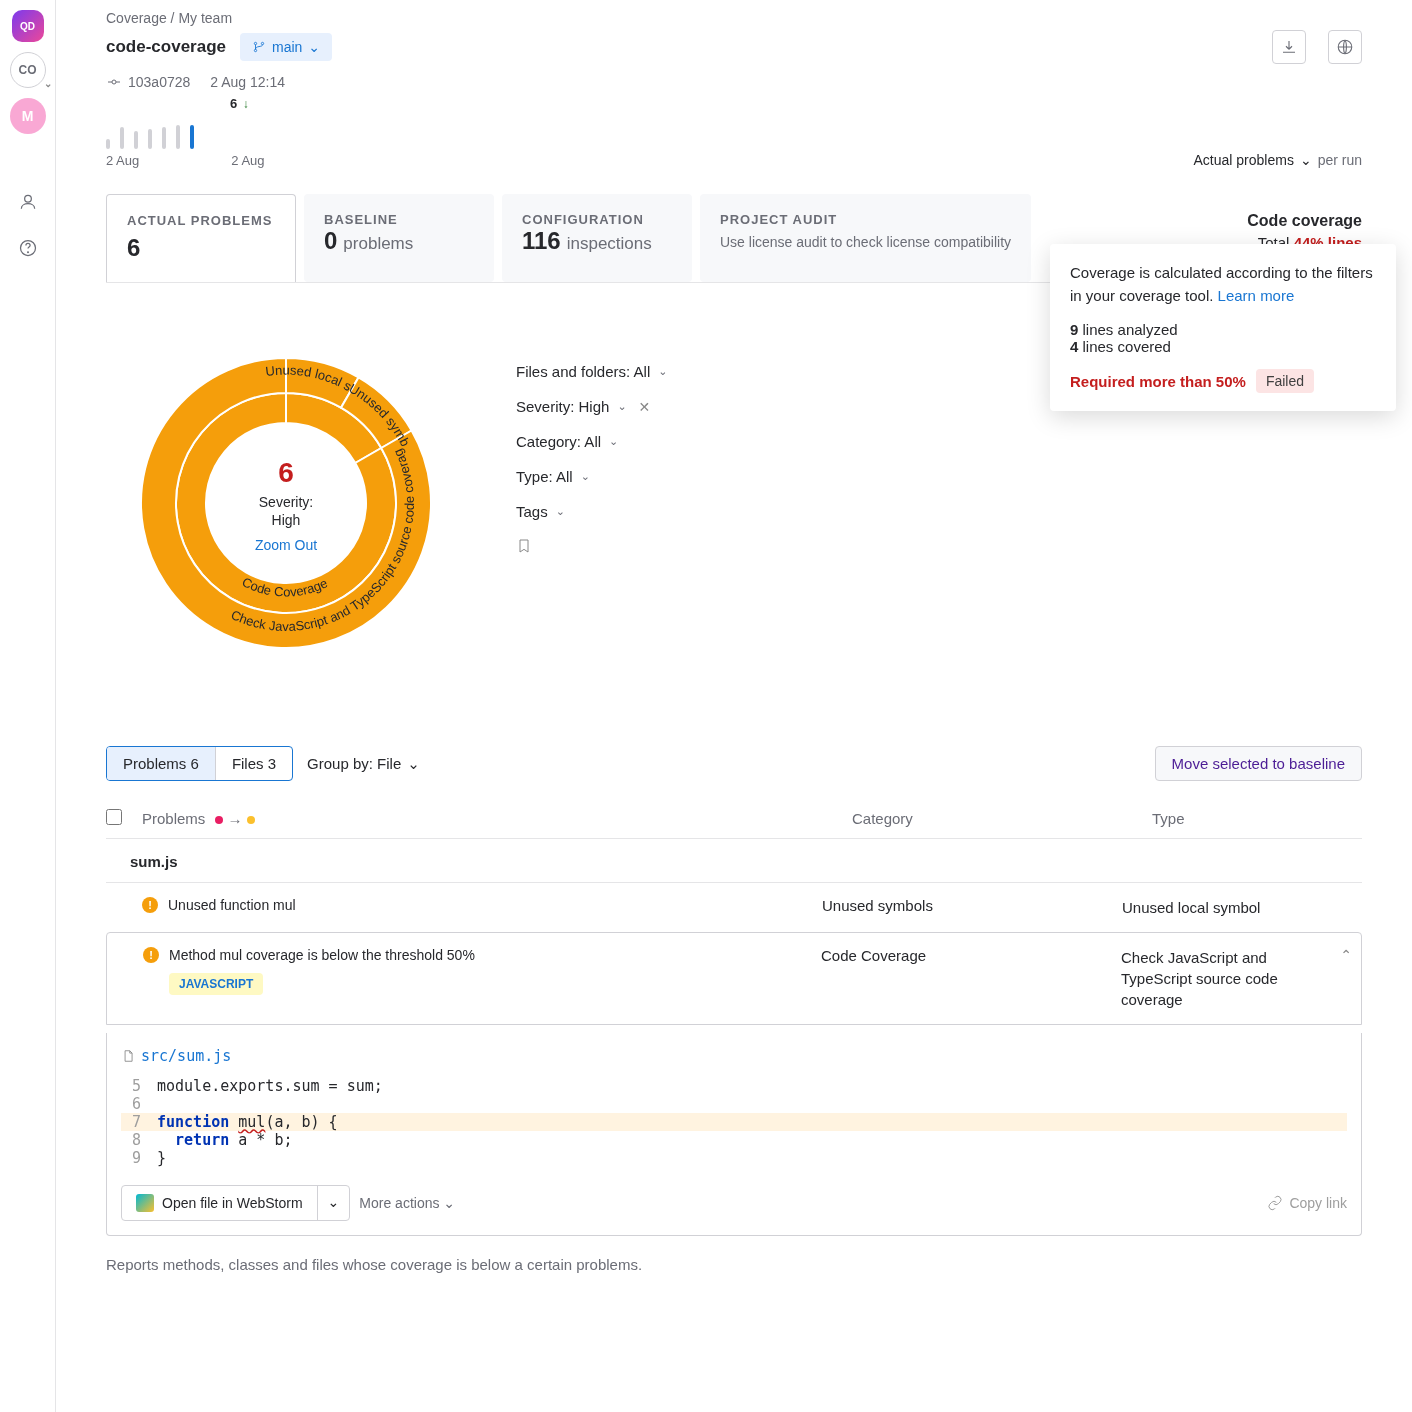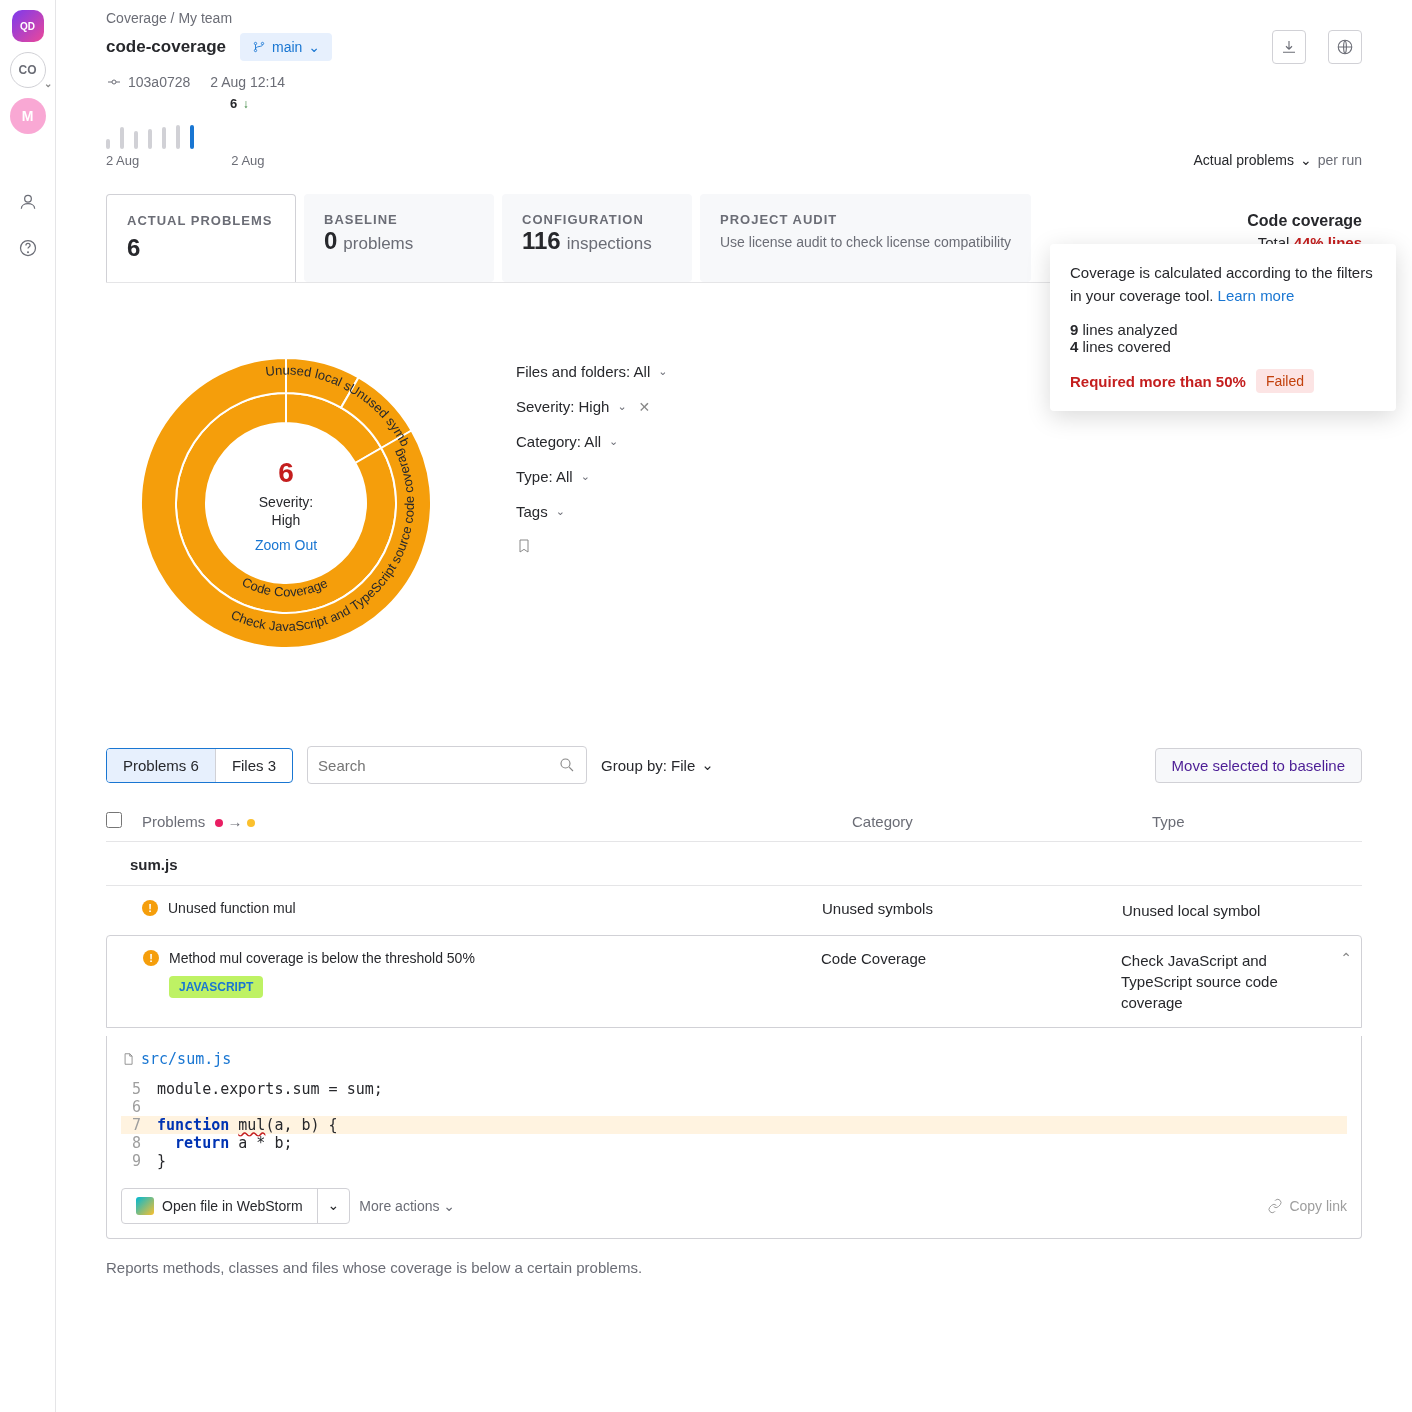--- a/index.html
+++ b/index.html
@@ -46,21 +46,21 @@
 .cov-title { font-size: 16px; font-weight: 700; }
 .cov-line { margin-top: 4px; font-size: 15px; }
 .cov-pct { color: #c41e1e; font-weight: 700; text-decoration: underline; text-decoration-style: dotted; }
 .coverage-popup { position: absolute; top: 50px; right: -34px; width: 346px; background: #fff; border-radius: 4px; box-shadow: 0 6px 24px rgba(0,0,0,0.15); padding: 18px 20px; text-align: left; z-index: 10; }
 .coverage-popup p { font-size: 15px; line-height: 1.5; }
 .coverage-popup a { color: #1976d2; text-decoration: none; }
 .cov-meta { margin-top: 14px; font-size: 15px; }
 .cov-meta strong { font-weight: 700; }
 .cov-req { margin-top: 14px; display: flex; align-items: center; gap: 10px; }
 .cov-req-text { color: #c41e1e; font-weight: 700; font-size: 15px; }
-.failed-badge { background: #fce4e4; color: #c2410c; padding: 4px 10px; border-radius: 4px; font-size: 14px; }
+.failed-badge { background: #fce4e4; color: #404040; padding: 4px 10px; border-radius: 4px; font-size: 14px; }
 .detail-row { display: flex; gap: 50px; margin-top: 40px; }
 .donut-wrap { width: 360px; flex-shrink: 0; position: relative; }
 .donut-center { position: absolute; top: 50%; left: 50%; transform: translate(-50%, -50%); text-align: center; }
 .donut-num { font-size: 28px; font-weight: 700; color: #c41e1e; }
 .donut-sev { font-size: 14px; color: #27282c; margin-top: 4px; line-height: 1.3; }
 .donut-zoom { font-size: 14px; color: #1976d2; margin-top: 8px; cursor: pointer; }
 .filters-col { display: flex; flex-direction: column; gap: 18px; font-size: 15px; padding-top: 40px; }
 .filter-item { display: flex; align-items: center; gap: 8px; cursor: pointer; }
 .filter-item .chev { font-size: 11px; color: #6b6d76; }
 .filter-clear { color: #888; cursor: pointer; font-size: 14px; margin-left: 4px; }
@@ -82,21 +82,21 @@
 .th-problem { flex: 1; display: flex; align-items: center; gap: 10px; }
 .dot { display: inline-block; width: 8px; height: 8px; border-radius: 50%; }
 .th-cat { width: 300px; }
 .th-type { width: 210px; }
 .file-group { font-weight: 700; padding: 14px 0 12px 24px; font-size: 15px; }
 .prob-row { display: flex; align-items: flex-start; padding: 14px 0; border-top: 1px solid #e5e5e7; }
 .td-check { width: 36px; padding-left: 4px; }
 .warn-dot { width: 16px; height: 16px; border-radius: 50%; background: #f59e0b; color: #fff; font-size: 11px; display: flex; align-items: center; justify-content: center; font-weight: bold; margin-right: 10px; flex-shrink: 0; }
 .td-problem { flex: 1; display: flex; flex-direction: column; gap: 10px; }
 .prob-title-row { display: flex; align-items: center; }
-.lang-chip { background: #bef264; color: #1976d2; font-size: 12px; font-weight: 600; padding: 4px 10px; border-radius: 4px; align-self: flex-start; margin-left: 26px; }
+.lang-chip { background: #fef9c3; color: #1976d2; font-size: 12px; font-weight: 600; padding: 4px 10px; border-radius: 4px; align-self: flex-start; margin-left: 26px; }
 .td-cat { width: 300px; font-size: 15px; padding-right: 30px; }
 .td-type { width: 210px; font-size: 15px; padding-right: 10px; line-height: 1.4; }
 .expand-col { width: 30px; display: flex; justify-content: center; color: #888; cursor: pointer; }
 .code-detail { border: 1px solid #d1d1d6; border-radius: 4px; margin-top: 8px; padding: 14px; }
 .file-link { display: flex; align-items: center; gap: 6px; color: #1976d2; font-family: 'SF Mono', Menlo, monospace; font-size: 15px; }
 .file-link svg { width: 14px; height: 14px; fill: none; stroke: #888; stroke-width: 1.5; }
 .code-block { font-family: 'SF Mono', Menlo, monospace; font-size: 15px; margin-top: 12px; }
 .code-line { display: flex; }
 .line-num { width: 36px; text-align: right; color: #9e9e9e; padding-right: 16px; flex-shrink: 0; }
 .line-content { white-space: pre; }
@@ -317,27 +317,20 @@
             </svg></div>
     </div>
   </div>
 
   <div class="controls-row">
     <div class="tabgroup">
       <div class="tab-btn active">Problems 6</div>
       <div class="tab-div"></div>
       <div class="tab-btn">Files 3</div>
     </div>
-    <div class="search-box">
-      <input placeholder="Search" style="">
-      <svg viewBox="0 0 24 24">
-            <circle cx="10" cy="10" r="6"></circle>
-            <path d="M15 15l5 5"></path>
-          </svg>
-    </div>
     <div class="group-by">
       <span>Group by: File</span>
       <span class="chev">⌄</span>
     </div>
     <div class="move-baseline">Move selected to baseline</div>
   </div>
 
   <div class="table">
     <div class="table-head">
       <div class="th-check"><input type="checkbox" style=""></div>

